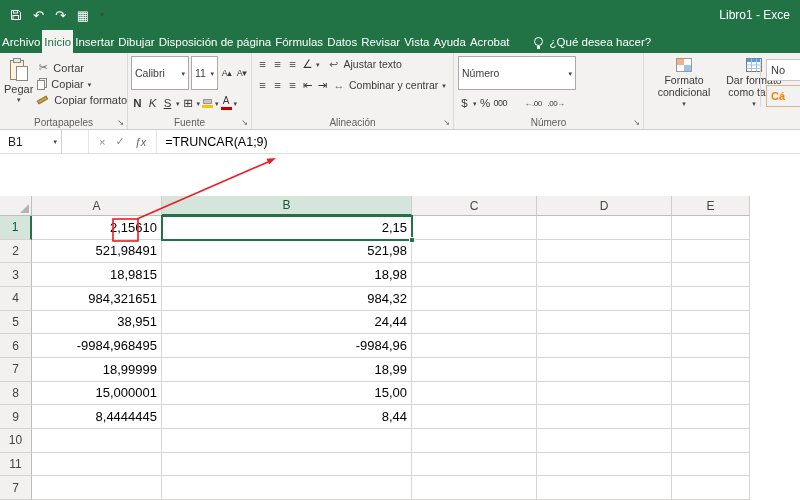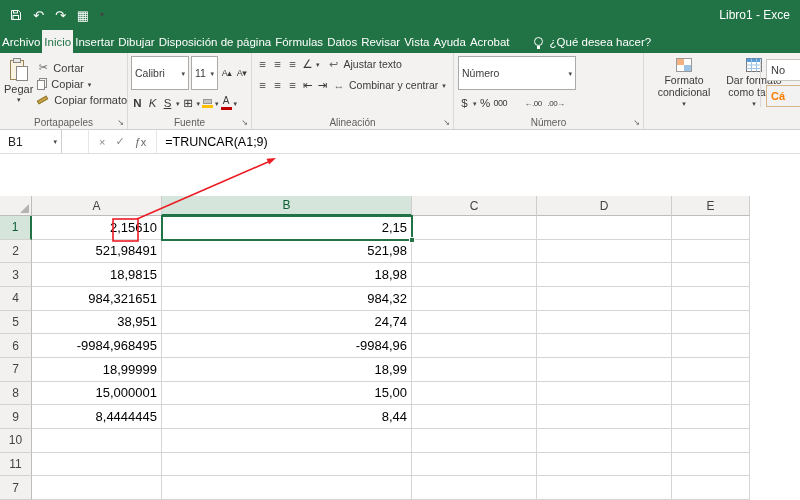--- a/index.html
+++ b/index.html
@@ -54,21 +54,21 @@
 .bigbtn{width:64px;display:flex;flex-direction:column;align-items:center;gap:2px;text-align:center;font-size:10.5px;line-height:1.15;padding-top:2px;cursor:default}
 .stylecut{position:absolute;right:-6px;top:6px;display:flex;flex-direction:column;gap:4px;border-left:1px solid #dbd9d7;padding-left:5px}
 .stylebox{width:40px;height:22px;border:1px solid #c8c6c4;background:#fff;font-size:11px;display:flex;align-items:center;padding-left:4px;overflow:hidden;white-space:nowrap;cursor:default}
 .stylebox.calc{color:#fa7d00;border-color:#d9b38c;background:#f2f2f2;font-weight:700}
 
 .formulabar{height:24px;display:flex;align-items:stretch;background:#fff;border-bottom:1px solid #e1dfdd;font-size:12px}
 .namebox{width:62px;border-right:1px solid #d1cfcd;display:flex;align-items:center;padding:0 4px 0 8px;cursor:default}
 .namebox .dd{margin-left:auto}
 .fbtns{display:flex;align-items:center;gap:10px;padding:0 10px;margin-left:26px;border-left:1px solid #e8e6e4;border-right:1px solid #e8e6e4;color:#8a8886;font-size:11px}
 .fbtns span{cursor:default}
-.fx{color:#6a6865}
+.fx{font-style:italic;color:#6a6865}
 .fxval{display:flex;align-items:center;padding-left:8px;font-size:12.5px;color:#000;cursor:text}
 .gap{height:42px;background:#fff}
 
 .sheet{position:relative;height:304px;background:#fff;overflow:hidden}
 .colheads{display:flex;height:20px}
 .cornerbox{width:32px;height:20px;background:#f2f1f0;border-right:1px solid #bfbdbb;border-bottom:1px solid #bfbdbb;position:relative;flex-shrink:0;cursor:default}
 .tri{position:absolute;right:2px;bottom:2px;width:0;height:0;border-left:9px solid transparent;border-bottom:9px solid #b5b3b1}
 .colhead{height:20px;display:flex;align-items:center;justify-content:center;background:#f2f1f0;border-right:1px solid #cfcdcb;border-bottom:1px solid #bfbdbb;font-size:12px;color:#444;flex-shrink:0;cursor:default}
 .colhead.selh{background:#d6e5db;color:#0d5c35;border-bottom:2px solid #217346}
 .headfill{flex:1;background:#fff}
@@ -331,21 +331,21 @@
         <div class="rowhead">4</div>
         <div class="cell col-a">984,321651</div>
         <div class="cell col-b">984,32</div>
         <div class="cell col-c"></div>
         <div class="cell col-d"></div>
         <div class="cell col-e"></div>
       </div>
       <div class="srow">
         <div class="rowhead">5</div>
         <div class="cell col-a">38,951</div>
-        <div class="cell col-b">24,74</div>
+        <div class="cell col-b">24,44</div>
         <div class="cell col-c"></div>
         <div class="cell col-d"></div>
         <div class="cell col-e"></div>
       </div>
       <div class="srow">
         <div class="rowhead">6</div>
         <div class="cell col-a">-9984,968495</div>
         <div class="cell col-b">-9984,96</div>
         <div class="cell col-c"></div>
         <div class="cell col-d"></div>

